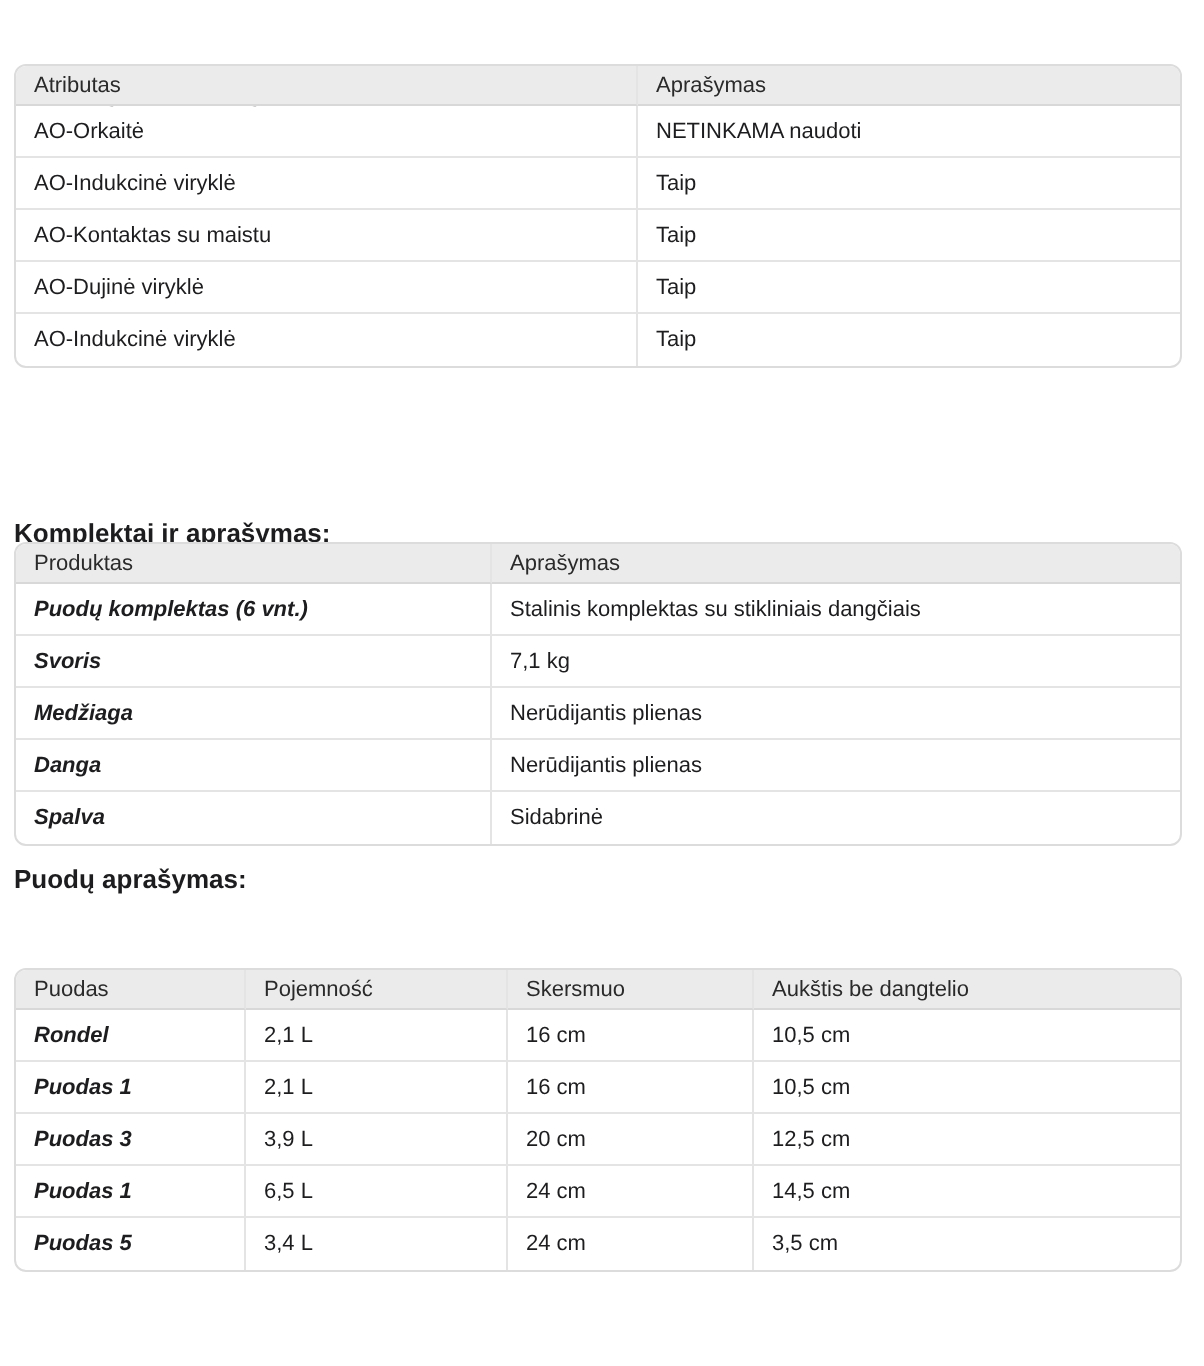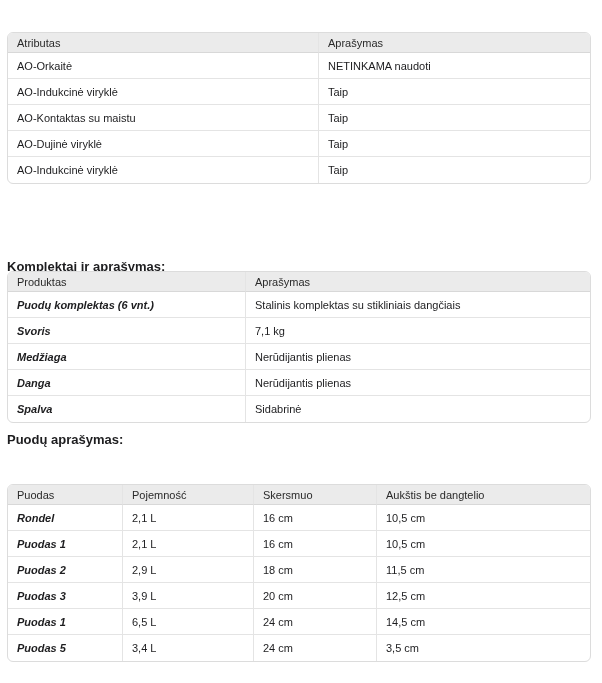--- a/index.html
+++ b/index.html
@@ -142,26 +142,20 @@
         <td>16 cm</td>
         <td>10,5 cm</td>
       </tr>
     <tr>
         <td class="bold">Puodas 1</td>
         <td>2,1 L</td>
         <td>16 cm</td>
         <td>10,5 cm</td>
       </tr>
     <tr>
-        <td class="bold">Puodas 2</td>
-        <td>2,9 L</td>
-        <td>18 cm</td>
-        <td>11,5 cm</td>
-      </tr>
-    <tr>
         <td class="bold">Puodas 3</td>
         <td>3,9 L</td>
         <td>20 cm</td>
         <td>12,5 cm</td>
       </tr>
     <tr>
         <td class="bold">Puodas 1</td>
         <td>6,5 L</td>
         <td>24 cm</td>
         <td>14,5 cm</td>

